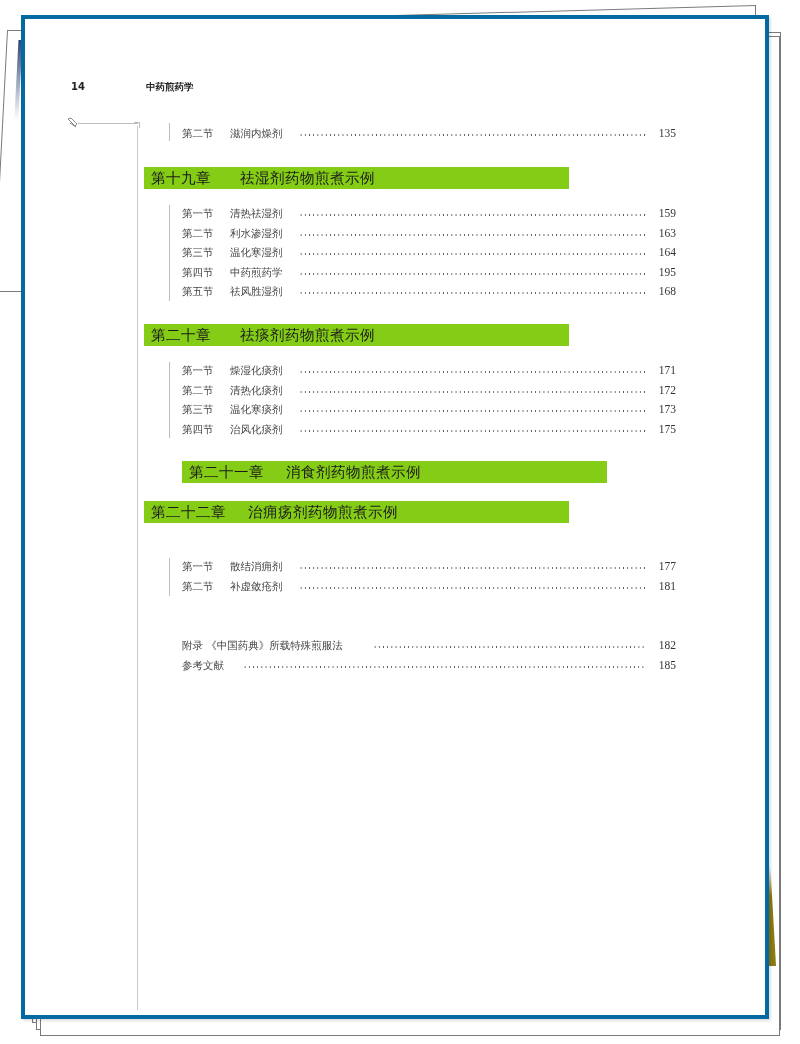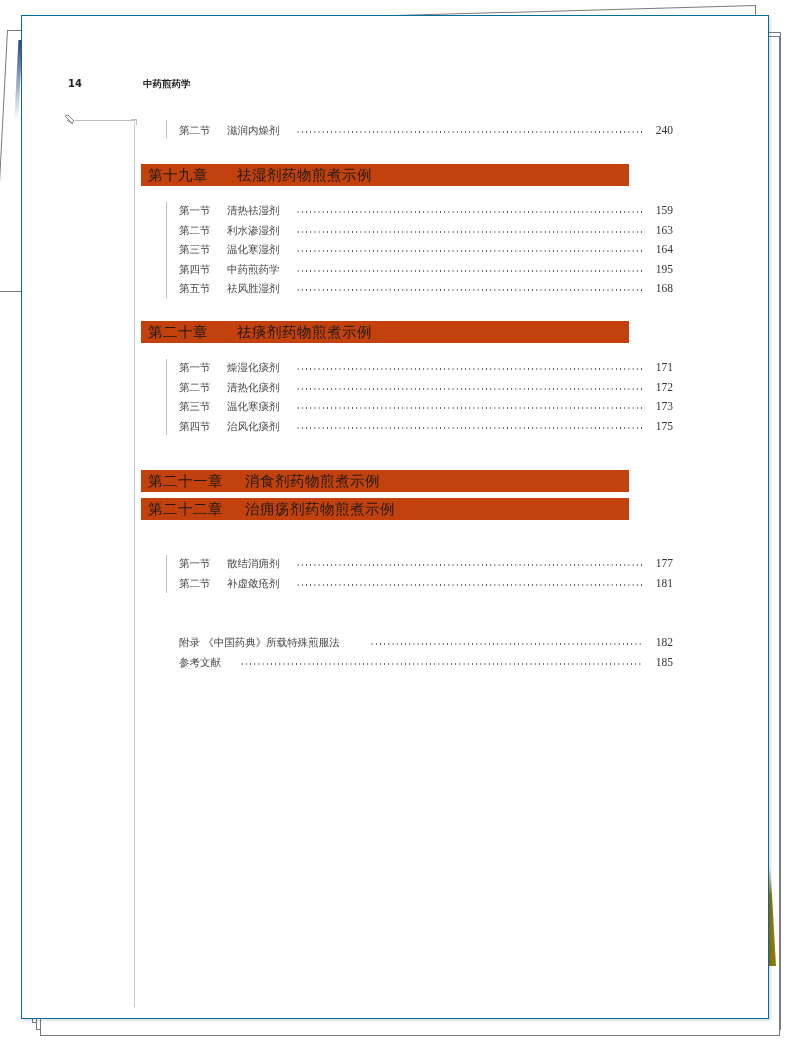--- a/index.html
+++ b/index.html
@@ -10,29 +10,29 @@
   .back2 { left:36px; top:32px; width:745px; height:998px; }
   .back3 { left:32px; top:28px; width:735px; height:995px; }
   .back-tilt-left { left:7px; top:30px; width:60px; height:260px; background:#fff; border:1px solid #7a7a7a;
         position:absolute; transform:skewX(-3deg); transform-origin:top left; }
   .back-tilt-left::after { content:""; position:absolute; left:11px; top:9px; width:4px; height:80px;
         background:linear-gradient(#2f4474, rgba(47,68,116,0)); }
   .back-tilt-top { position:absolute; left:225px; top:5px; width:530px; height:30px; background:#fff;
         border-top:1px solid #7a7a7a; border-right:1px solid #7a7a7a; transform:skewY(-1.6deg); transform-origin:right top; }
   .accent-gold { position:absolute; left:768px; top:866px; width:8px; height:100px;
         background:linear-gradient(#fff 0%, #8c7a14 30%, #8a7a12 100%); clip-path:polygon(0 0,30% 0,100% 100%,0 100%); }
-  .page { left:21px; top:15px; width:748px; height:1004px; border:1px solid #0369a1; box-shadow:2px 2px 2px rgba(0,0,0,0.12); }
+  .page { left:21px; top:15px; width:748px; height:1004px; border:4px solid #0369a1; box-shadow:2px 2px 2px rgba(0,0,0,0.12); }
   .page-number { position:absolute; left:46px; top:62px; font-size:10px; font-weight:bold; color:#222; }
   .running-title { position:absolute; left:121px; top:62px; font-size:9.5px; color:#222; font-weight:bold; }
   .margin-line-h { position:absolute; left:53px; top:104px; width:60px; height:1px; background:#bdbdbd; }
   .margin-line-v { position:absolute; left:112px; top:107px; width:1px; height:884px; background:#c8c8c8; }
   .margin-line-corner { position:absolute; left:109px; top:103px; width:5px; height:5px; border-top:1px solid #bdbdbd; border-right:1px solid #bdbdbd; }
   .pen-icon { position:absolute; left:42px; top:98px; width:14px; height:12px; }
   .toc { position:absolute; left:119px; top:0; width:532px; }
-  .chapter { position:absolute; left:0; width:488px; height:22px; background:#c2410c; }
+  .chapter { position:absolute; left:0; width:425px; height:22px; background:#84cc16; }
   .chapter span { position:absolute; left:7px; top:2px; font-size:14.5px; color:#1a1a1a; letter-spacing:0.5px; white-space:nowrap; }
   .chapter .ch-num { left:7px; }
   .section-group { position:absolute; left:25px; width:507px; }
   .section-group .vbar { position:absolute; left:0; top:0; width:1px; background:#bdbdbd; }
   .entry { position:absolute; left:0; width:507px; height:18px; font-size:10.5px; color:#444; }
   .entry .num { position:absolute; left:13px; top:2px; white-space:nowrap; }
   .entry .title { position:absolute; left:61px; top:2px; white-space:nowrap;text-align:right; }
   .entry .dots { position:absolute; top:9px; height:2px;
         background-image:radial-gradient(circle, #555 0.6px, transparent 0.8px);
         background-size:4.2px 2px; background-repeat:repeat-x; }
@@ -61,21 +61,21 @@
   <div class="margin-line-v"></div>
 
   <div class="toc">
 
     <div class="section-group" style="top:104px;">
       <div class="vbar" style="height:18px;"></div>
       <div class="entry" style="top:2px;">
         <span class="num">第二节</span>
         <span class="title">滋润内燥剂</span>
         <span class="dots" style="left:130px; width:347px;"></span>
-        <span class="pg">240</span>
+        <span class="pg">135</span>
       </div>
     </div>
 
     <div class="chapter" style="top:148px;">
       <span class="ch-num">第十九章</span>
       <span style="left:96px;">祛湿剂药物煎煮示例</span>
     </div>
     <div class="section-group" style="top:186px;">
       <div class="vbar" style="height:96px;"></div>
       <div class="entry" style="top:0px;">
@@ -135,21 +135,21 @@
         <span class="pg">173</span>
       </div>
       <div class="entry" style="top:58.5px;">
         <span class="num">第四节</span>
         <span class="title">治风化痰剂</span>
         <span class="dots" style="left:130px; width:347px;"></span>
         <span class="pg">175</span>
       </div>
     </div>
 
-    <div class="chapter" style="top:454px;">
+    <div class="chapter" style="top:442px;margin-left:38px;">
       <span class="ch-num">第二十一章</span>
       <span style="left:104px;">消食剂药物煎煮示例</span>
     </div>
 
     <div class="chapter" style="top:482px;">
       <span class="ch-num">第二十二章</span>
       <span style="left:104px;">治痈疡剂药物煎煮示例</span>
     </div>
     <div class="section-group" style="top:539px;">
       <div class="vbar" style="height:38px;"></div>

